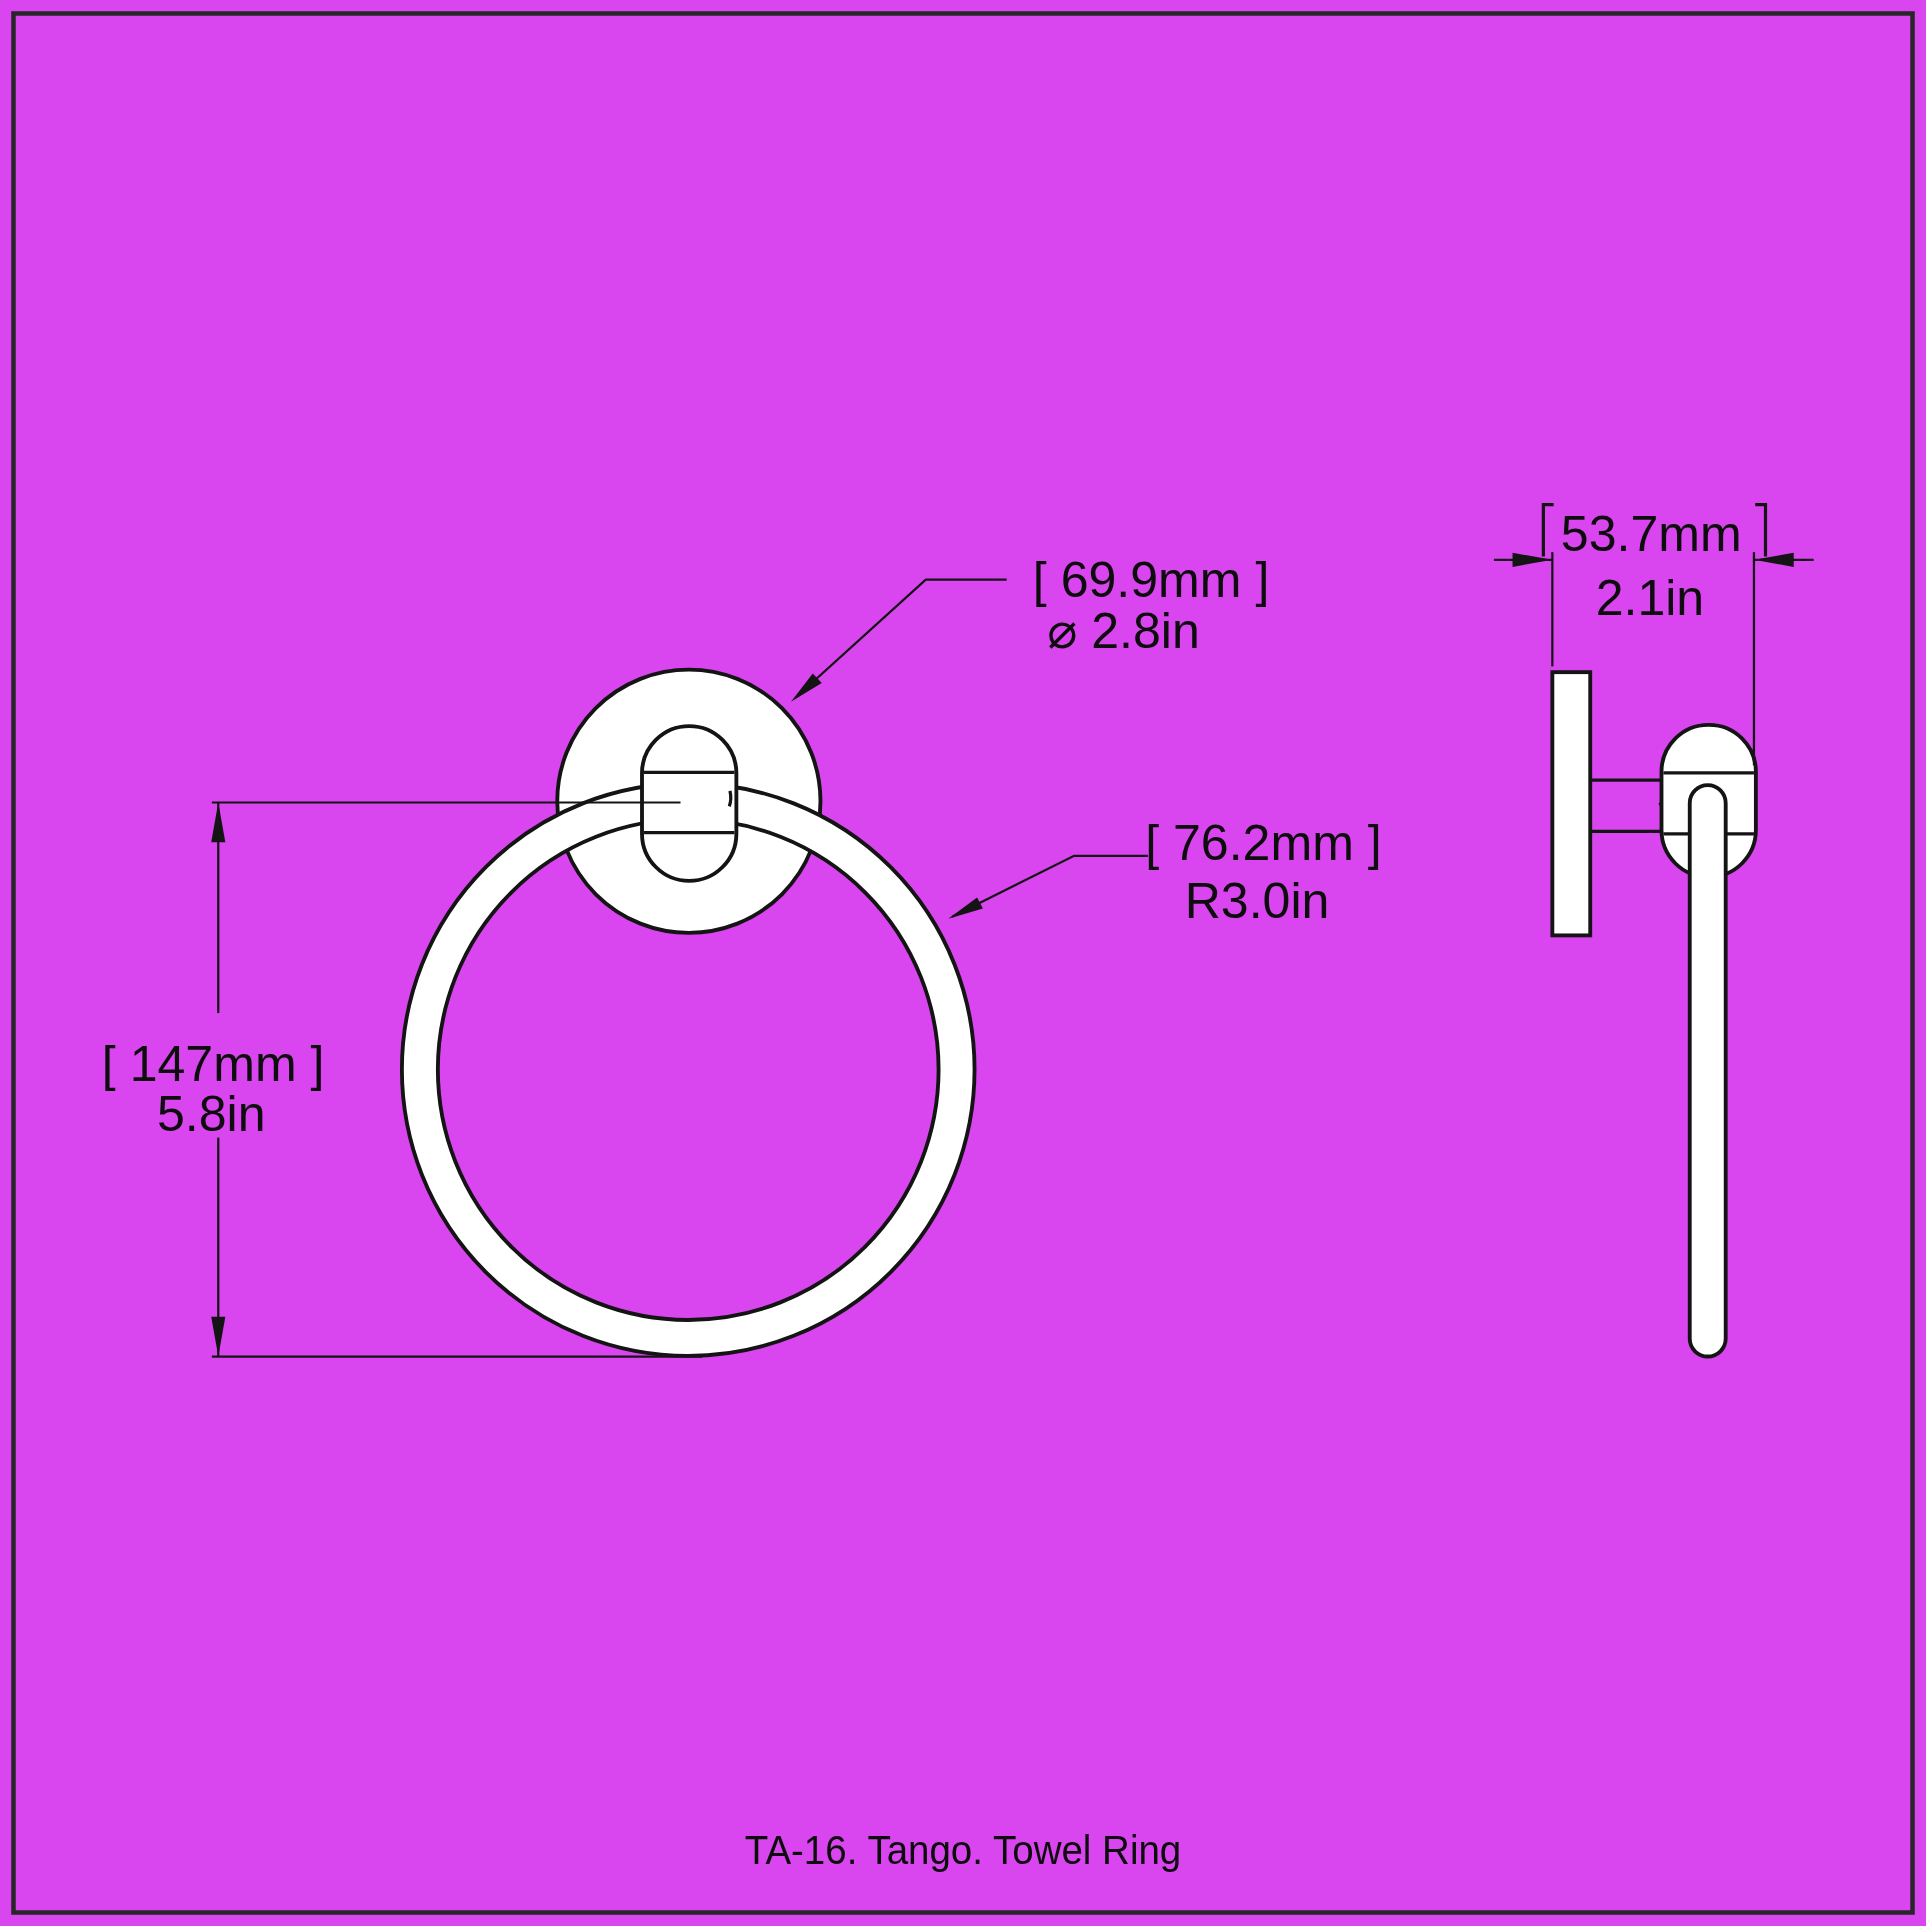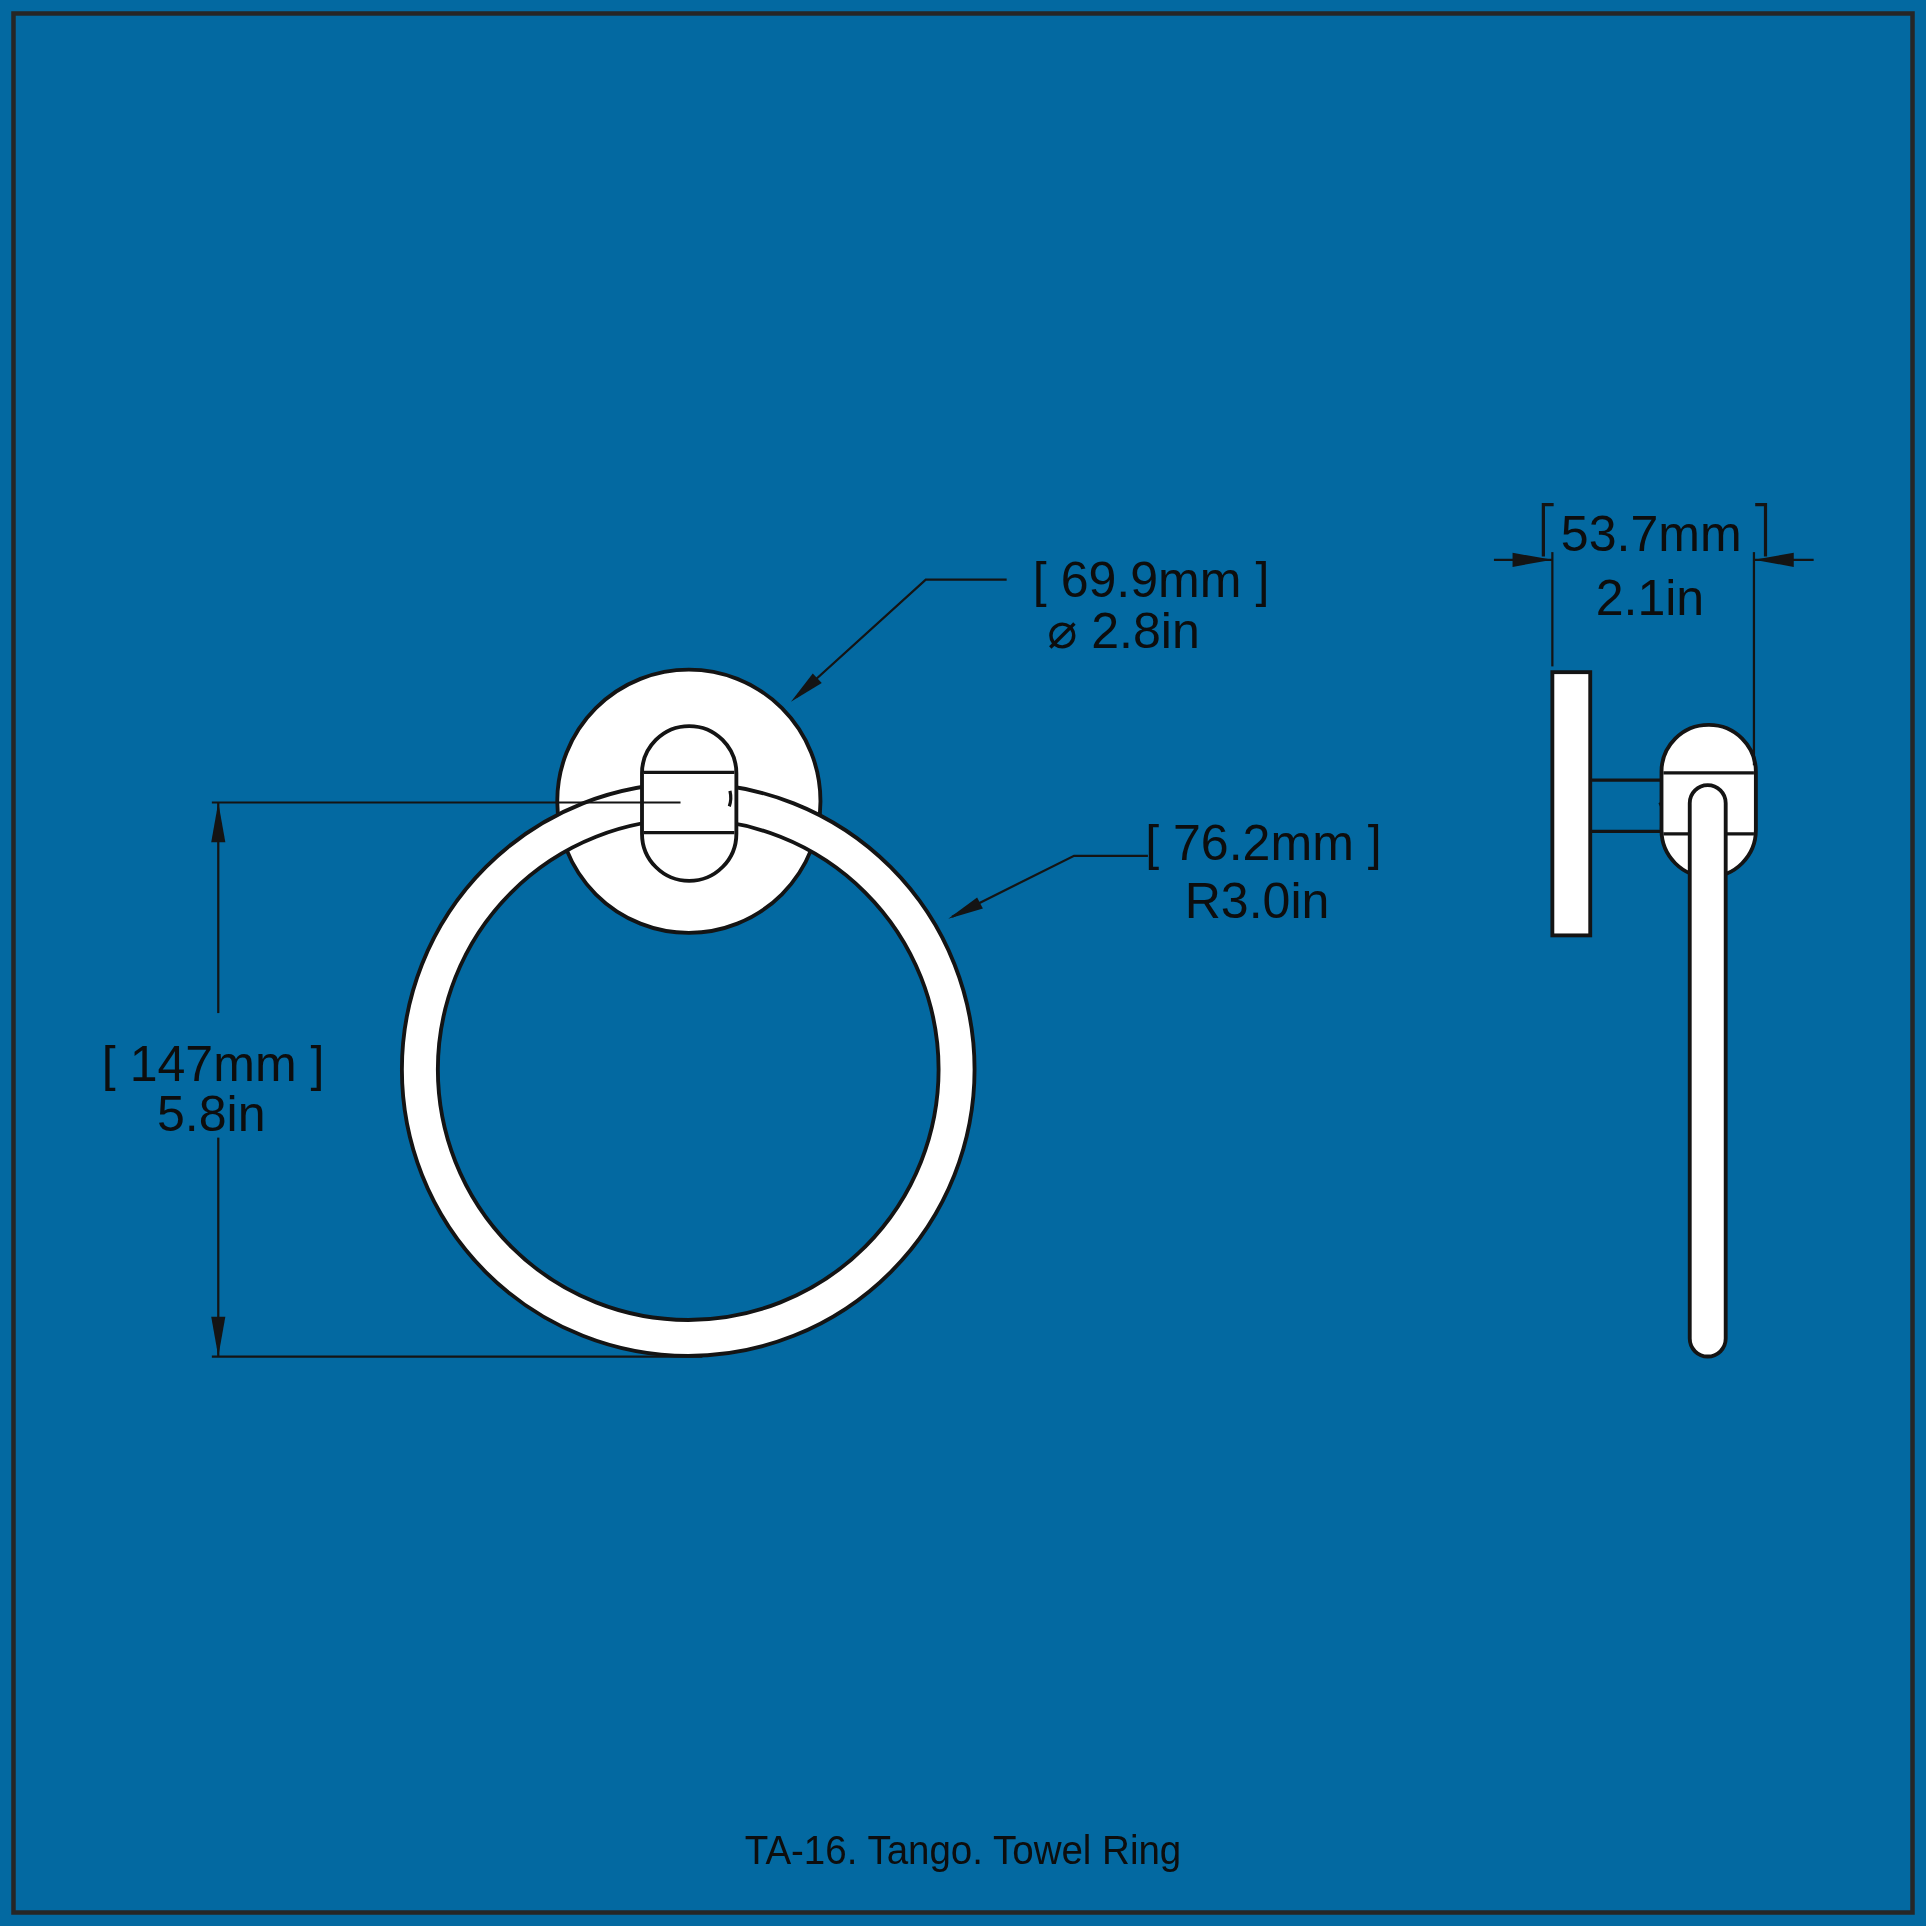--- a/index.html
+++ b/index.html
@@ -4,21 +4,21 @@
 <style>
   html, body {
     margin: 0;
     padding: 0;
     background: #ffffff;
   }
   .stage {
     position: relative;
     width: 1926px;
     height: 1926px;
-    background: #0369a1;
+    background: #d946ef;
   }
   svg {
     display: block;
     width: 1926px;
     height: 1926px;
   }
   .outline {
     fill: #ffffff;
     stroke: #141414;
     stroke-width: 6;

